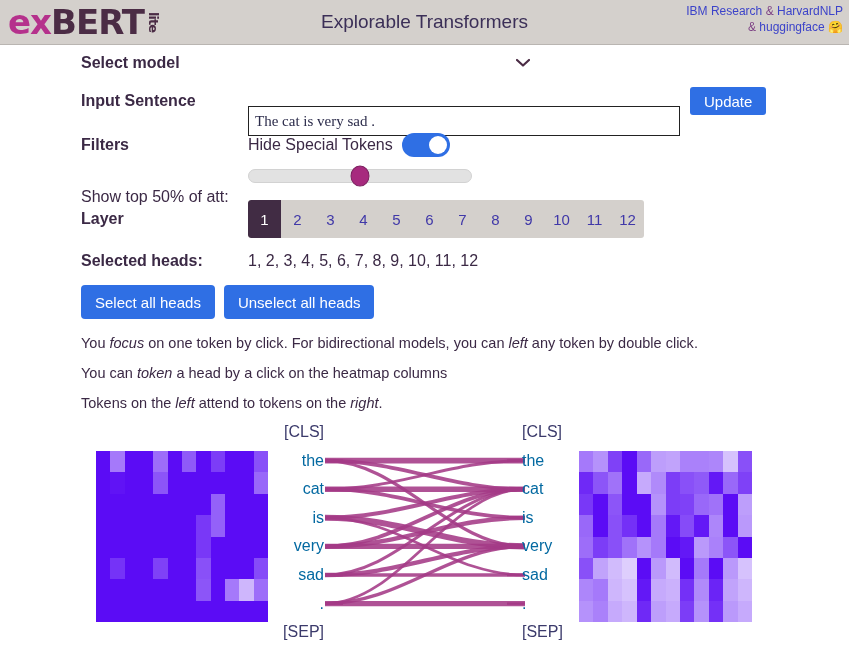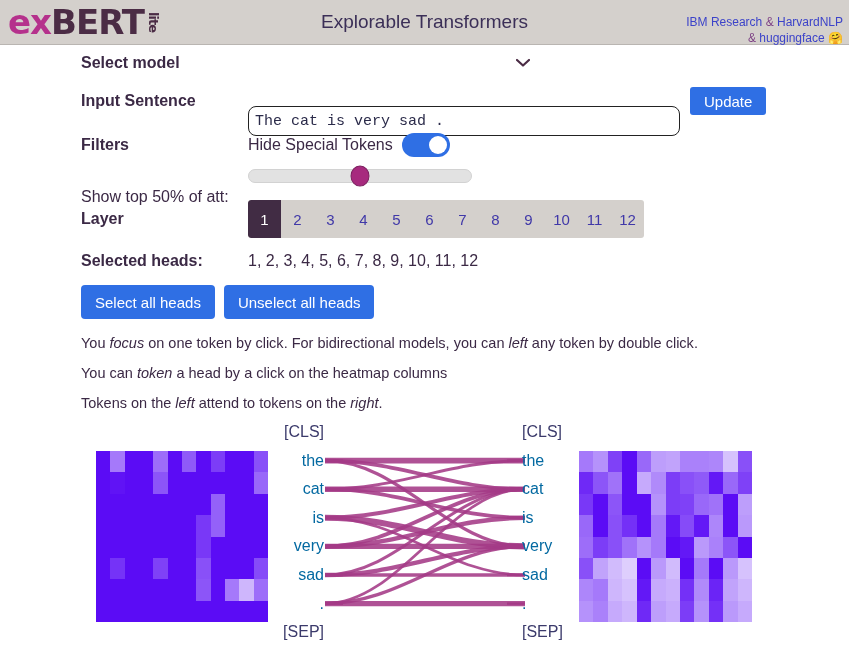--- a/index.html
+++ b/index.html
@@ -55,21 +55,21 @@
     width: 849px; height: 44px;
     display: flex;
     align-items: center;
     justify-content: center;
     font-size: 19px;
     color: #3b2f57;
     pointer-events: none;
   }
   #credits {
     position: absolute;
-    right: 6px; top: 14px;
+    right: 6px; top: 3px;
     width: 190px;
     text-align: right;
     font-size: 12px;
     line-height: 16px;
     color: #3c43c9;
   }
   .cred-amp { color: #7c3f84; }
   .cred-link { color: #3c43c9; }
   .hf-emoji { font-size: 12px; }
 
@@ -126,24 +126,24 @@
   #row-input-sentence {
     height: 36px;
     margin-top: 4px;
   }
   #input-sentence-label { width: 167px; }
   #sentence-input {
     width: 418px;
     height: 26px;
     padding: 1px 6px;
     border: 1px solid #222;
-    border-radius: 8px;
+    border-radius: 0;
     font-size: 15px;
     color: #2b2b4a;
-    font-family: Liberation Mono, monospace;
+    font-family: Liberation Serif, serif;
     outline: none;
     background: #fff;
     box-sizing: content-box;
     margin-top: 40px;
   }
   #update-button {
     margin-left: 10px;
     height: 28px;
     padding: 0 14px;
     background: #2f6fe4;

